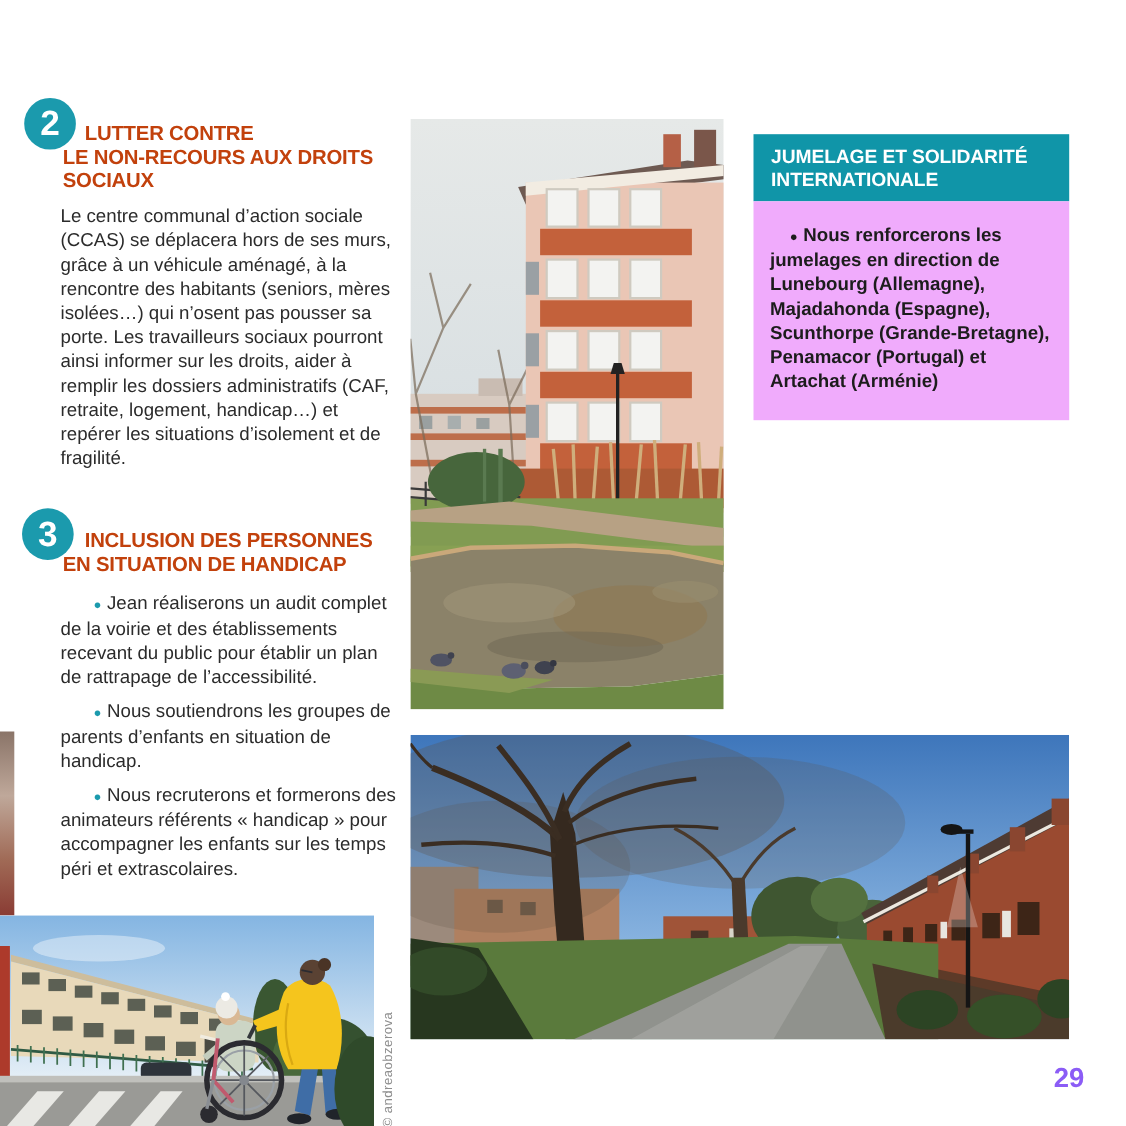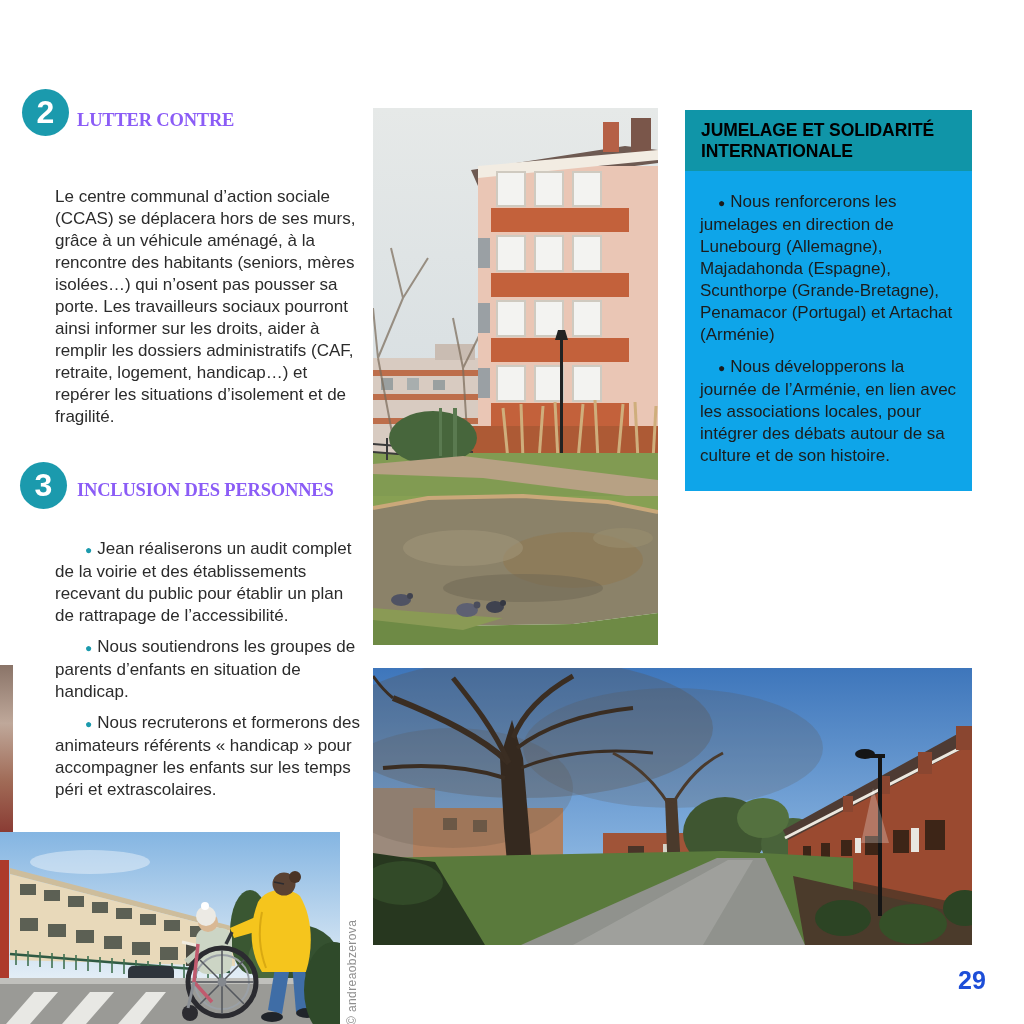--- a/index.html
+++ b/index.html
@@ -8,81 +8,82 @@
     position:relative; width:1024px; height:1024px; background:#ffffff;
     font-family:"Liberation Sans", sans-serif; overflow:hidden; color:#262626;
   }
   .badge {
     position:absolute; width:47px; height:47px; border-radius:50%;
     background:#1b9aad; color:#ffffff; font-weight:bold; font-size:32px;
     display:flex; align-items:center; justify-content:center;
   }
   .sec-title {
     position:absolute; font-weight:bold; font-size:18.5px; line-height:21.5px;
-    color:#8b5cf6; letter-spacing:-0.2px;font-family:Liberation Serif, serif;
+    color:#c2410c; letter-spacing:-0.2px;
   }
   .sec-title .t1 { text-indent:20px; }
   .body-text {
     position:absolute; font-size:17px; line-height:22px; color:#2b2b2b;
   }
   .bullet { margin:0 0 9px 0; text-indent:30px; }
   .dot { color:#1b9aad; font-size:12px; padding-right:5px; }
   .twin-box { position:absolute; left:685px; top:110px; width:287px; }
   .twin-head {
-    background:#1095a8; color:#000000; font-weight:bold; font-size:17.5px;
-    line-height:21px; padding:10px 12px 9px 16px; letter-spacing:-0.1px;
+    background:#1095a8; color:#ffffff; font-weight:bold; font-size:17.5px;
+    line-height:21px; padding:10px 12px 9px 16px; letter-spacing:-0.1px;margin-top:12px;
   }
   .twin-body {
-    background:#0ea5e9; padding:20px 13px 14px 15px; font-size:17px;
-    font-weight:normal; line-height:22px; color:#1c1c1c;
+    background:#f0abfc; padding:20px 13px 14px 15px; font-size:17px;
+    font-weight:bold; line-height:22px; color:#1c1c1c;
   }
   .twin-body .bullet { text-indent:18px; margin-bottom:10px; }
   .twin-body .dot { color:#1c1c1c; }
   .photo { position:absolute; overflow:hidden; }
   .photo svg { display:block; }
   .strip {
     position:absolute; left:0; top:665px; width:13px; height:167px;
     background:linear-gradient(180deg,#8a7468 0%,#bfa89a 35%,#a06a56 70%,#8a3c34 100%);
   }
   .credit {
     position:absolute; left:278px; top:942px; width:150px; height:16px;
     transform:rotate(-90deg); font-size:12px; color:#8e8e8e; letter-spacing:0.4px;
     white-space:nowrap;
   }
   .pagenum {
     position:absolute; left:958px; top:966px; font-size:25px; font-weight:bold;
-    color:#1d4ed8;
+    color:#8b5cf6;
   }
 </style>
 </head>
 <body>
 
 <div class="page">
 
   <div class="badge" style="left:22px;top:89px">2</div>
   <div class="sec-title" style="left:57px;top:110px;width:306px">
     <div class="t1">LUTTER CONTRE</div>
+    <div>LE NON-RECOURS AUX DROITS SOCIAUX</div>
   </div>
   <p class="body-text" style="left:55px;top:186px;width:306px">Le centre communal d’action sociale (CCAS) se déplacera hors de ses murs, grâce à un véhicule aménagé, à la rencontre des habitants (seniors, mères isolées…) qui n’osent pas pousser sa porte. Les travailleurs sociaux pourront ainsi informer sur les droits, aider à remplir les dossiers administratifs (CAF, retraite, logement, handicap…) et repérer les situations d’isolement et de fragilité.</p>
 
   <div class="badge" style="left:20px;top:462px">3</div>
   <div class="sec-title" style="left:57px;top:480px;width:306px">
     <div class="t1">INCLUSION DES PERSONNES</div>
+    <div>EN SITUATION DE HANDICAP</div>
   </div>
   <div class="body-text" style="left:55px;top:538px;width:306px">
     <p class="bullet"><span class="dot">●</span><span>Jean réaliserons un audit complet de la voirie et des établissements recevant du public pour établir un plan de rattrapage de l’accessibilité.</span></p>
     <p class="bullet"><span class="dot">●</span><span>Nous soutiendrons les groupes de parents d’enfants en situation de handicap.</span></p>
     <p class="bullet"><span class="dot">●</span><span>Nous recruterons et formerons des animateurs référents « handicap » pour accompagner les enfants sur les temps péri et extrascolaires.</span></p>
   </div>
 
   <div class="twin-box">
     <div class="twin-head">JUMELAGE ET SOLIDARITÉ INTERNATIONALE</div>
     <div class="twin-body">
       <p class="bullet"><span class="dot">●</span><span>Nous renforcerons les jumelages en direction de Lunebourg (Allemagne), Majadahonda (Espagne), Scunthorpe (Grande-Bretagne), Penamacor (Portugal) et Artachat (Arménie)</span></p>
-      <p class="bullet"><span class="dot">●</span><span>Nous développerons la journée de l’Arménie, en lien avec les associations locales, pour intégrer des débats autour de sa culture et de son histoire.</span></p>
     </div>
   </div>
 
   <div class="photo" style="left:373px;top:108px;width:285px;height:537px">
     <svg width="285" height="537" viewBox="0 0 285 537">
       <defs>
         <linearGradient id="sky1" x1="0" y1="0" x2="0" y2="1">
           <stop offset="0" stop-color="#e6e9e8"></stop>
             <stop offset="1" stop-color="#d4dce0"></stop>
         </linearGradient>

